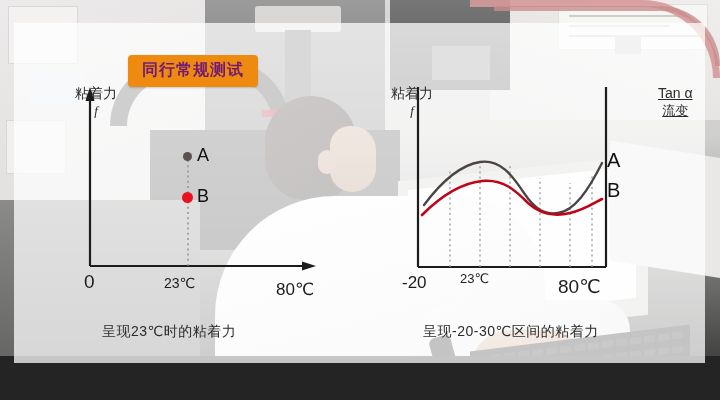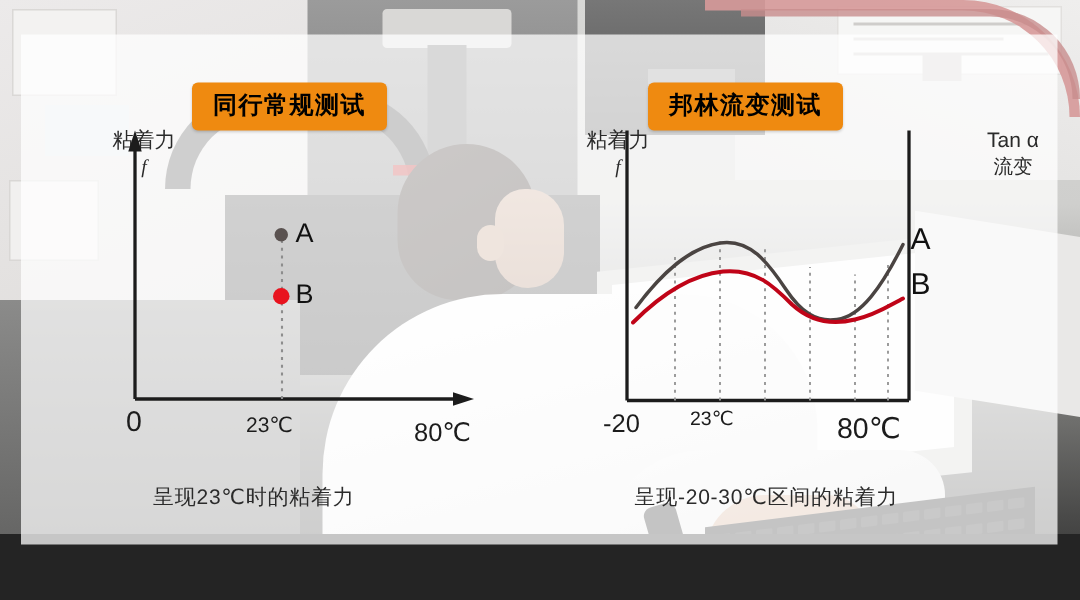--- a/index.html
+++ b/index.html
@@ -65,21 +65,21 @@
     background:rgba(255,255,255,0.74);
   }
 
   
   .panel { position:absolute; top:0; height:340px; }
   #panel-left  { left:0;     width:348px; }
   #panel-right { left:348px; width:343px; }
 
   .badge {
     position:absolute; top:32px;
-    background:#ef8a10; color:#000000;
+    background:#ef8a10; color:#701a75;
     font-size:16px; font-weight:bold; letter-spacing:1px;
     padding:5px 14px 6px; border-radius:4px;
     box-shadow:0 1px 2px rgba(0,0,0,.18);
     white-space:nowrap;
   }
   #badge-left  { left:114px; }
   #badge-right { left:70px; }
 
   .axis-title { position:absolute; font-size:14px; color:#2a2a2a; line-height:1.25; white-space:nowrap;margin-left:43px; }
   .axis-title .sub { display:block; text-align:center; font-size:13px; font-style:italic; font-family:"Liberation Serif",serif; }
@@ -225,28 +225,27 @@
 
     <div class="ticklbl" style="left:70px; top:248px; font-size:19px;">0</div>
     <div class="ticklbl" style="left:150px; top:252px; font-size:14px;">23℃</div>
     <div class="ticklbl" style="left:262px; top:256px; font-size:17px;">80℃</div>
 
     <div class="caption" style="left:88px; top:300px;">呈现23℃时的粘着力</div>
   </div>
 
   <div class="panel" id="panel-right">
 
-    <div class="badge" id="badge-right" style="background: rgb(239, 138, 16);">邦林流变测试</div>
 
     <div class="axis-title" style="left:-14px; top:62px;">
       <span>粘着力</span>
       <span class="sub">f</span>
     </div>
 
-    <div class="axis-title" style="left:253px; top:62px; text-align:center;">
+    <div class="axis-title" style="left:253px; top:62px; text-align:center;text-decoration:underline;">
       <span>Tan α</span>
       <span class="sub" style="font-style:normal; font-family:'Liberation Sans',sans-serif;">流变</span>
     </div>
 
     <svg width="343" height="340">
 
       <line x1="56" y1="244" x2="56" y2="64" stroke="#1c1c1c" stroke-width="2.2"></line>
       <line x1="244" y1="244" x2="244" y2="64" stroke="#1c1c1c" stroke-width="2.2"></line>
       <line x1="56" y1="244" x2="244" y2="244" stroke="#1c1c1c" stroke-width="2.2"></line>
 

